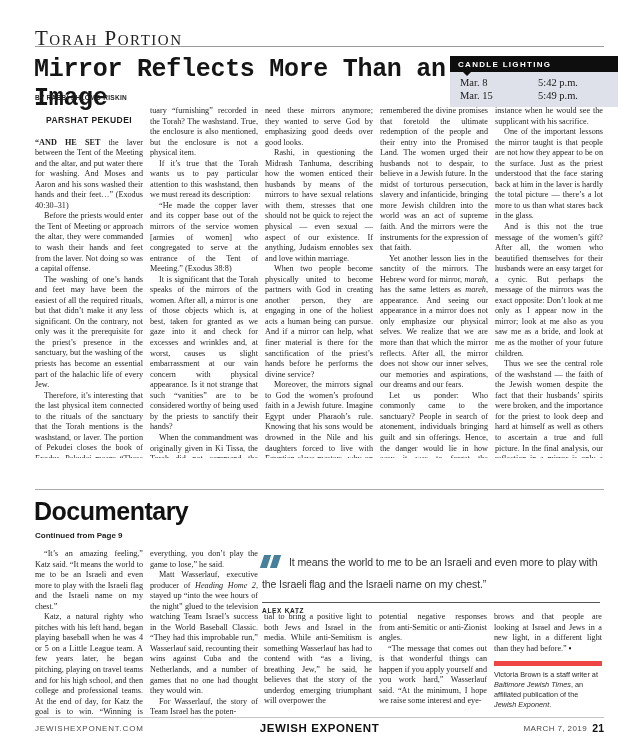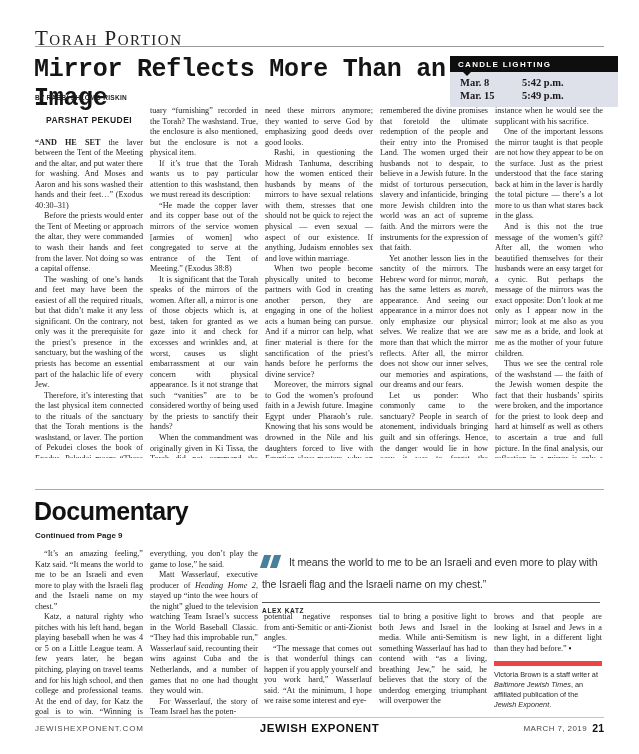--- a/index.html
+++ b/index.html
@@ -16,22 +16,22 @@
                 letter-spacing:-0.3px; color:#151515; }
 
   
   .candle { position:absolute; left:450px; top:56px; width:168px; }
   .candle-header { background:#0e0e0e; color:#fff; font-family:"Liberation Sans",sans-serif;
                    font-weight:bold; font-size:8px; letter-spacing:1.3px; padding:4px 0 3px 8px; }
   .candle-pointer { position:absolute; left:12px; top:15px; width:0; height:0;
                     border-left:5px solid transparent; border-right:5px solid transparent;
                     border-top:5px solid #0e0e0e; }
   .candle-body { background:#dee0ea; padding:4px 10px 5px 10px; }
-  .c-row { display:flex; font-family:"Liberation Serif",serif; font-weight:bold;
-           font-size:10.5px; line-height:13px; color:#1a1a1a; }
+  .c-row { display:flex; font-family:"Liberation Serif",serif; font-weight:normal;
+           font-size:10.5px; line-height:13px; color:#1a1a1a;gap:16px; }
   .c-date { width:62px; }
 
   .byline { position:absolute; left:35px; top:94px; font-family:"Liberation Sans",sans-serif;
             font-weight:bold; font-size:6.5px; letter-spacing:0.3px; color:#222; }
 
   
   .cols { position:absolute; display:flex; gap:7px; overflow:hidden; }
   .col { width:108px; flex:0 0 108px; }
   .col p { font-size:8.2px; line-height:10.55px; text-align:justify; color:#1d1d1d; }
   .col p.indent { text-indent:9px; }
@@ -158,25 +158,25 @@
     <div class="q-glyph">
       <span class="q-bar"></span><span class="q-bar"></span>
     </div>
     <p class="q-text">It means the world to me to be an Israeli and even more to play with the Israeli flag and the Israeli name on my chest.”</p>
     <div class="q-rule"></div>
     <figcaption class="q-attr">ALEX KATZ</figcaption>
   </figure>
 
   <section class="cols doc-cols-right">
       <div class="col">
+        <p class="flush">tial to bring a positive light to both Jews and Israel in the media. While anti-Semitism is something Wasserlauf has had to contend with “as a living, breathing Jew,” he said, he believes that the story of the underdog emerging triumphant will overpower the</p>
+      </div>
+      <div class="col">
         <p class="flush">potential negative responses from anti-Semitic or anti-Zionist angles.</p>
         <p class="indent">“The message that comes out is that wonderful things can happen if you apply yourself and you work hard,” Wasserlauf said. “At the minimum, I hope we raise some interest and eye-</p>
-      </div>
-      <div class="col">
-        <p class="flush">tial to bring a positive light to both Jews and Israel in the media. While anti-Semitism is something Wasserlauf has had to contend with “as a living, breathing Jew,” he said, he believes that the story of the underdog emerging triumphant will overpower the</p>
       </div>
       <div class="col">
         <p class="flush">brows and that people are looking at Israel and Jews in a new light, in a different light than they had before.” ▪</p>
         <p class="bio">Victoria Brown is a staff writer at <i>Baltimore Jewish Times</i>, an affiliated publication of the <i>Jewish Exponent</i>.</p>
       </div>
     </section>
 
   <div class="footer-rule"></div>
   <div class="footer-site">JEWISHEXPONENT.COM</div>
   <div class="footer-brand">JEWISH EXPONENT</div>

